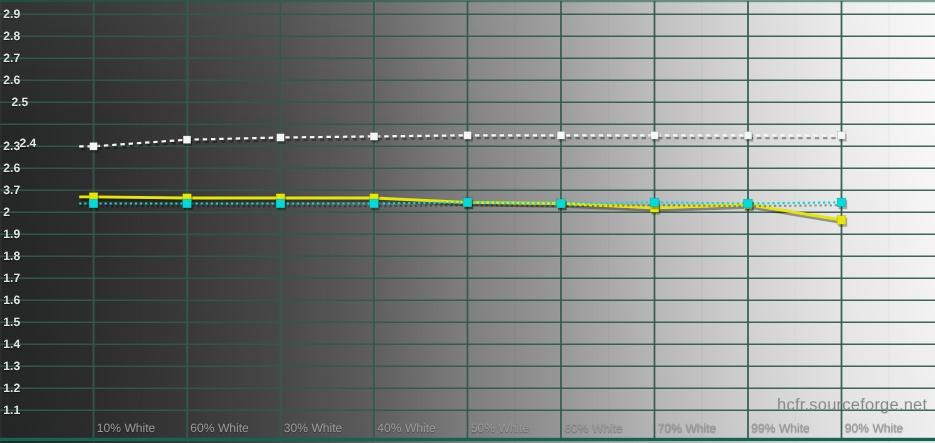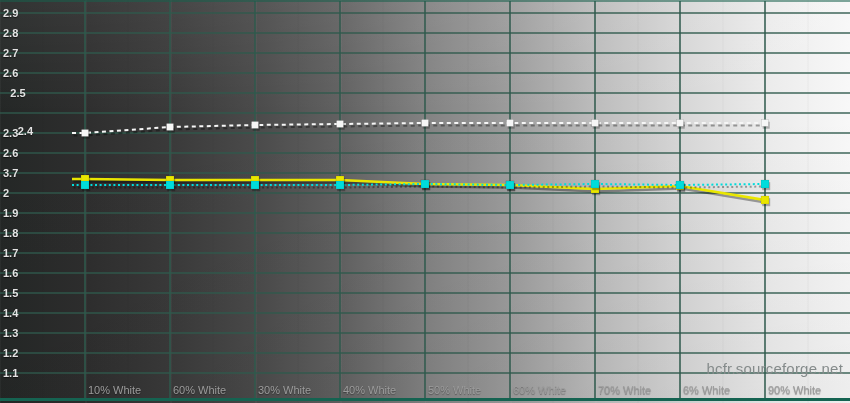--- a/index.html
+++ b/index.html
@@ -151,19 +151,19 @@
       <div class="ylab" style="top: 366px;">1.1</div>
     </div>
   <div id="xlabels">
       <div class="xlab" style="left: 88px;">10% White</div>
       <div class="xlab" style="left: 173px;">60% White</div>
       <div class="xlab" style="left: 258px;">30% White</div>
       <div class="xlab" style="left: 343px;">40% White</div>
       <div class="xlab" style="left: 428px;">50% White</div>
       <div class="xlab" style="left: 513px;">60% White</div>
       <div class="xlab" style="left: 598px; text-align: center;">70% White</div>
-      <div class="xlab" style="left: 683px;">6% White</div>
+      <div class="xlab" style="left: 683px;">99% White</div>
       <div class="xlab" style="left: 768px;">90% White</div>
     </div>
   <div class="watermark">hcfr.sourceforge.net</div>
   <div class="top-line"></div>
   <div class="bottom-line"></div>
 </div>
 
 </body></html>

